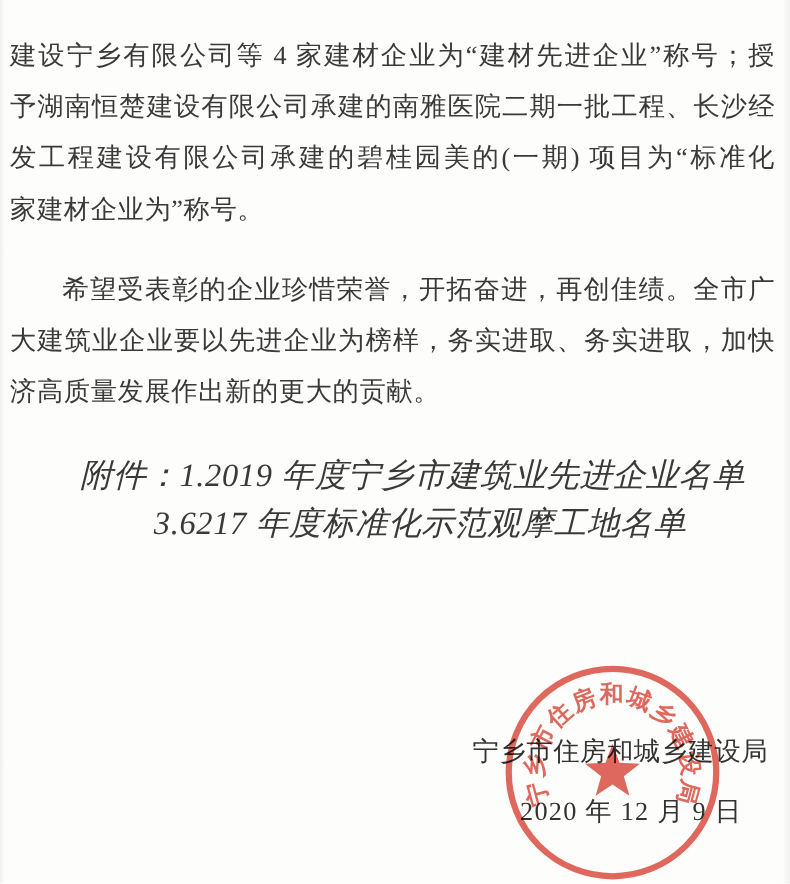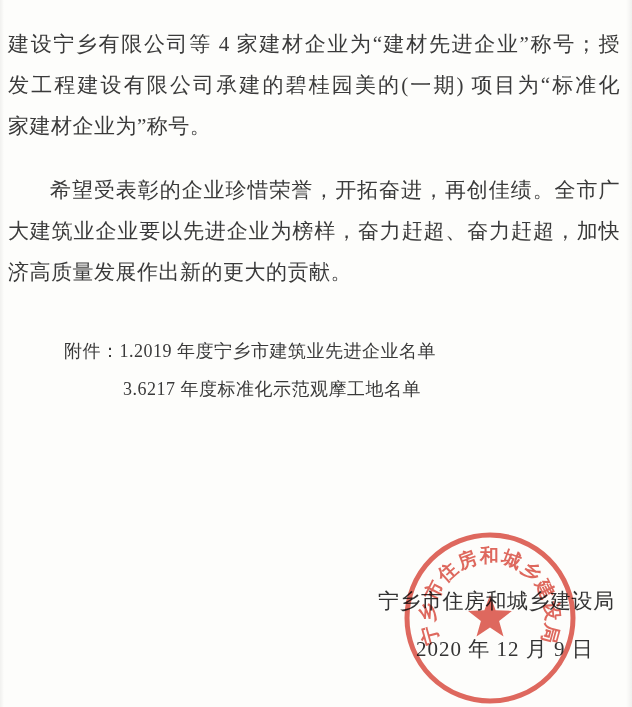--- a/index.html
+++ b/index.html
@@ -50,24 +50,25 @@
   .para .line.last {
     text-align-last: left;
   }
   .para .line.indent2 {
     padding-left: 42px;
   }
   .para2 {
     margin-top: 23px;
   }
   .attachments {
-    margin-top: 39px;
-    font-size: 18px;
+    margin-top: 28px;
+    font-size: 26px;
     line-height: 38px;
     letter-spacing: 0.5px;
+    font-style: italic;
   }
   .attach-line1 {
     padding-left: 56px;
   }
   .attach-line2 {
     padding-left: 115px;
   }
   .sig-agency {
     position: absolute;
     left: 378px;
@@ -106,27 +107,28 @@
 </style>
 </head>
 <body>
 
 <div class="page">
 
   <div class="body-text">
 
     <div class="para para1">
       <div class="line">建设宁乡有限公司等 4 家建材企业为“建材先进企业”称号；授</div>
+      <div class="line">予湖南恒楚建设有限公司承建的南雅医院二期一批工程、长沙经</div>
       <div class="line">发工程建设有限公司承建的碧桂园美的(一期)  项目为“标准化</div>
       <div class="line last">家建材企业为”称号。</div>
     </div>
 
     <div class="para para2">
       <div class="line indent2">希望受表彰的企业珍惜荣誉，开拓奋进，再创佳绩。全市广</div>
-      <div class="line">大建筑业企业要以先进企业为榜样，奋力赶超、奋力赶超，加快</div>
+      <div class="line">大建筑业企业要以先进企业为榜样，务实进取、务实进取，加快</div>
       <div class="line last">济高质量发展作出新的更大的贡献。</div>
     </div>
 
     <div class="attachments">
       <div class="attach-line1"><span>附件：</span><span>1.2019 年度宁乡市建筑业先进企业名单</span></div>
       <div class="attach-line2"><span>3.6217 年度标准化示范观摩工地名单</span></div>
     </div>
 
   </div>
 

